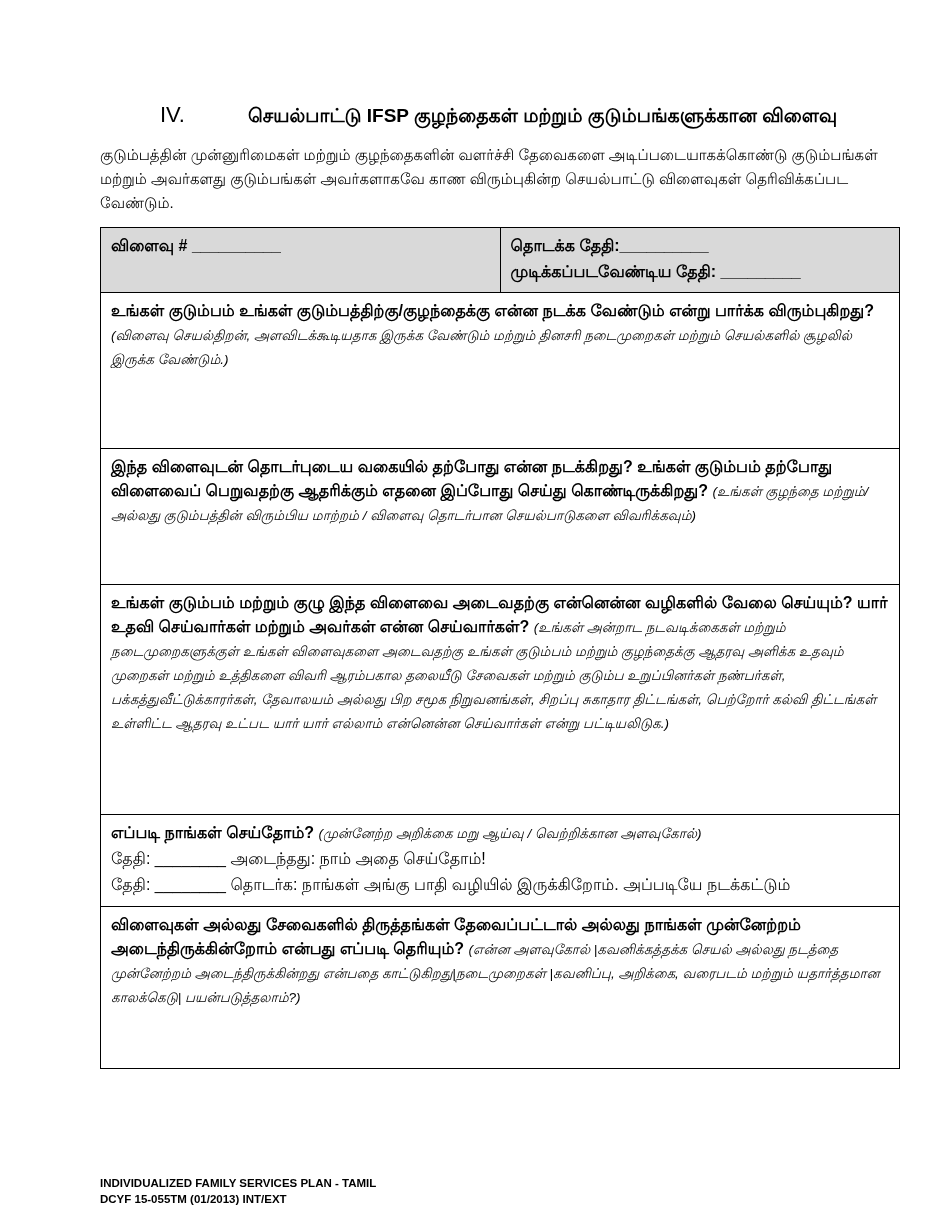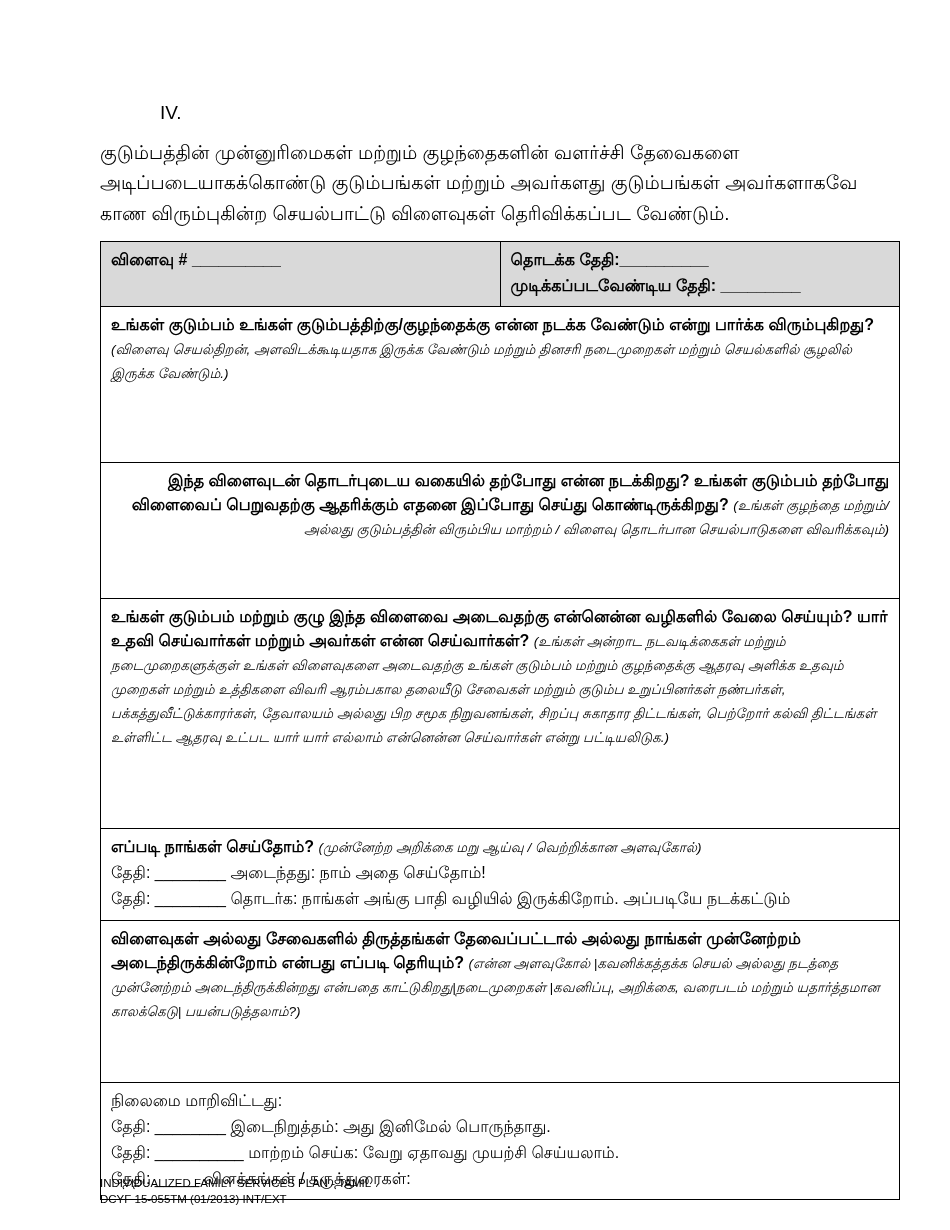--- a/index.html
+++ b/index.html
@@ -18,30 +18,30 @@
   .content {
     padding: 102px 50px 0 100px;
   }
   .heading {
     display: flex;
     align-items: baseline;
     padding-left: 60px;
     margin-bottom: 14px;
   }
   .heading .roman {
-    font-size: 19px;
+    font-size: 22px;
     width: 88px;
     flex: 0 0 auto;
   }
   .heading .title-text {
     font-size: 19px;
     font-weight: bold;
   }
   .intro {
-    font-size: 19px;
+    font-size: 15px;
     line-height: 1.6;
     max-width: 800px;
     margin-bottom: 12px;
   }
   table.form-table {
     width: 800px;
     border-collapse: collapse;
     table-layout: fixed;
   }
   table.form-table td {
@@ -55,43 +55,44 @@
     background: #d9d9d9;
     font-weight: bold;
   }
   td.outcome-cell {
     vertical-align: middle;
     padding-left: 12px;
   }
   .q { font-weight: bold; }
   .hint { font-style: italic; font-size: 13.5px; font-weight: normal; }
   td.row1 { height: 156px; }
-  td.row2 { height: 136px; text-align: right; }
+  td.row2 { height: 136px; }
   td.row3 { height: 230px; }
   td.row4 { height: 162px; }
   td.row5 { height: 92px; }
   td.row6 { height: 100px; }
   .line { margin-bottom: 2px; }
   .footer {
     position: absolute;
     left: 100px;
     top: 1176px;
     font-size: 11.5px;
-    font-weight: normal;
+    font-weight: bold;
     line-height: 1.35;
   }
 </style>
 </head>
 <body>
 
 <div class="page">
   <div class="content">
 
     <div class="heading">
       <span class="roman">IV.</span>
+      <span class="title-text">செயல்பாட்டு IFSP குழந்தைகள் மற்றும் குடும்பங்களுக்கான விளைவு</span>
     </div>
 
     <p class="intro">குடும்பத்தின் முன்னுரிமைகள் மற்றும் குழந்தைகளின் வளர்ச்சி தேவைகளை அடிப்படையாகக்கொண்டு குடும்பங்கள் மற்றும் அவர்களது குடும்பங்கள் அவர்களாகவே காண விரும்புகின்ற செயல்பாட்டு விளைவுகள் தெரிவிக்கப்பட வேண்டும்.</p>
 
     <table class="form-table">
       <tbody>
           <tr>
         <td class="gray outcome-cell">விளைவு # __________</td>
         <td class="gray">
           <div class="line">தொடக்க தேதி:__________</div>
@@ -131,28 +132,20 @@
         </td>
       </tr>
 
       <tr>
         <td colspan="2" class="row4">
           <span class="q">விளைவுகள் அல்லது சேவைகளில் திருத்தங்கள் தேவைப்பட்டால் அல்லது நாங்கள் முன்னேற்றம் அடைந்திருக்கின்றோம் என்பது  எப்படி தெரியும்?</span>
           <span class="hint">(என்ன அளவுகோல் |கவனிக்கத்தக்க செயல் அல்லது நடத்தை முன்னேற்றம் அடைந்திருக்கின்றது என்பதை காட்டுகிறது|நடைமுறைகள் |கவனிப்பு, அறிக்கை, வரைபடம் மற்றும் யதார்த்தமான காலக்கெடு| பயன்படுத்தலாம்?)</span>
         </td>
       </tr>
 
-      <tr>
-        <td colspan="2" class="row6">
-          <div class="line">நிலைமை மாறிவிட்டது:</div>
-          <div class="line">தேதி: ________ இடைநிறுத்தம்: அது இனிமேல் பொருந்தாது.</div>
-          <div class="line">தேதி: __________ மாற்றம் செய்க: வேறு ஏதாவது முயற்சி செய்யலாம்.</div>
-          <div class="line">தேதி: _____ விளக்கங்கள் / கருத்துரைகள்:</div>
-        </td>
-      </tr>
     </tbody>
       </table>
 
   </div>
 
   <div class="footer">
     <div>INDIVIDUALIZED FAMILY SERVICES PLAN - TAMIL</div>
     <div>DCYF 15-055TM (01/2013) INT/EXT</div>
   </div>
 </div>

